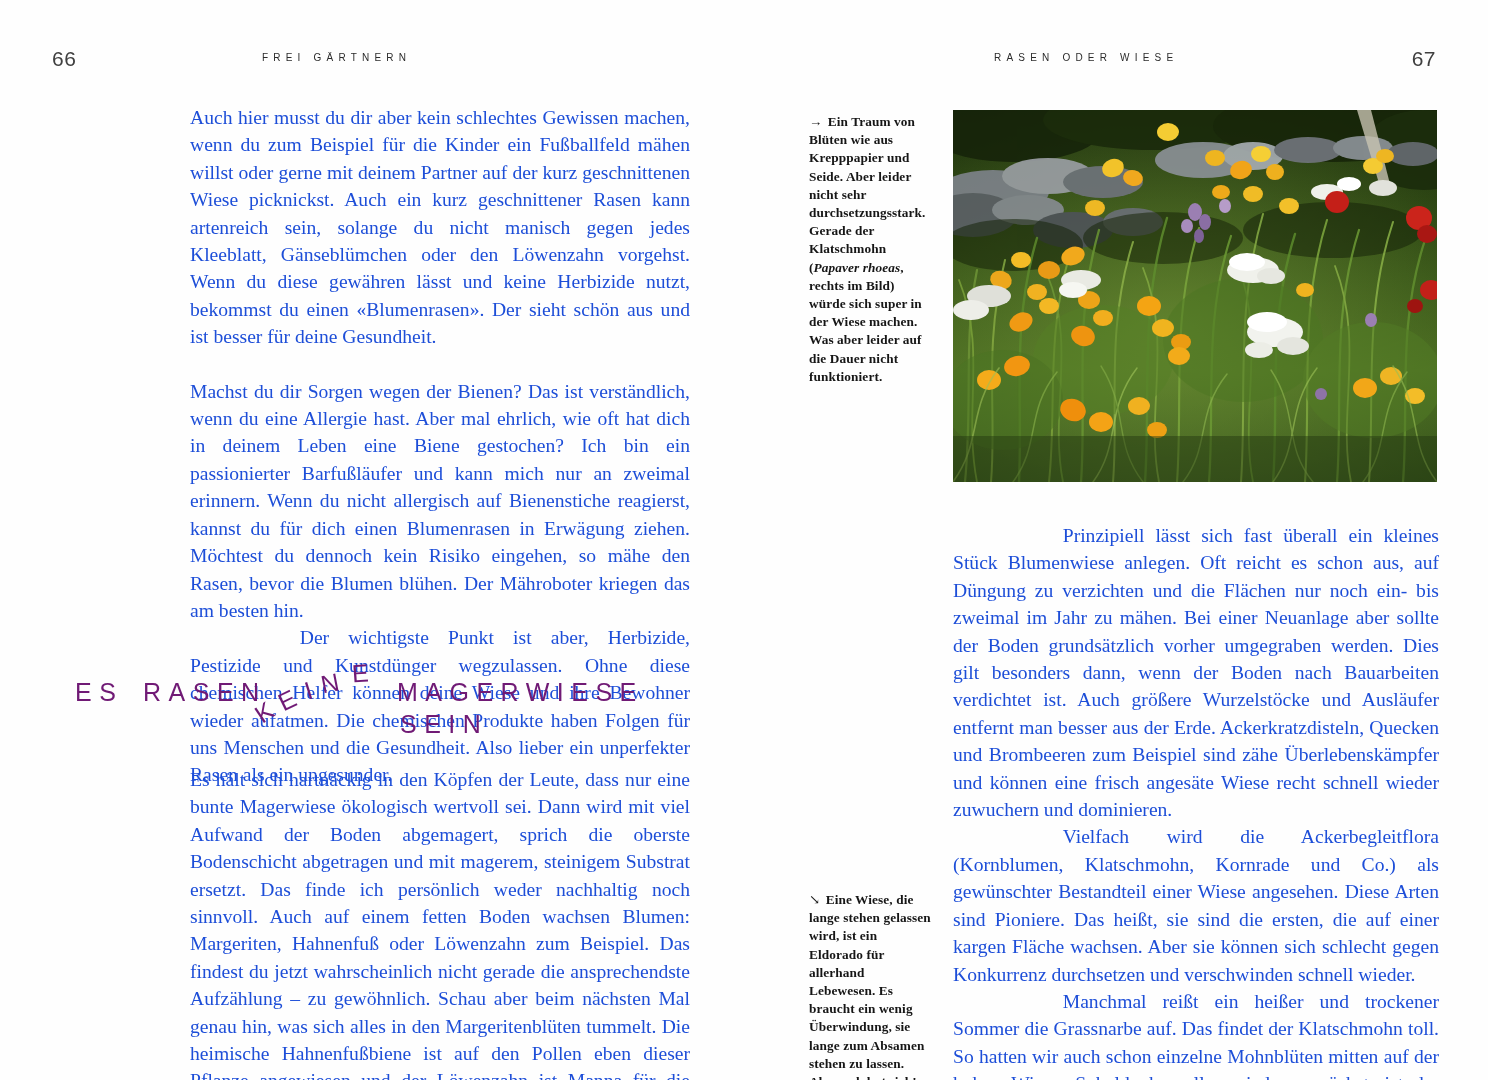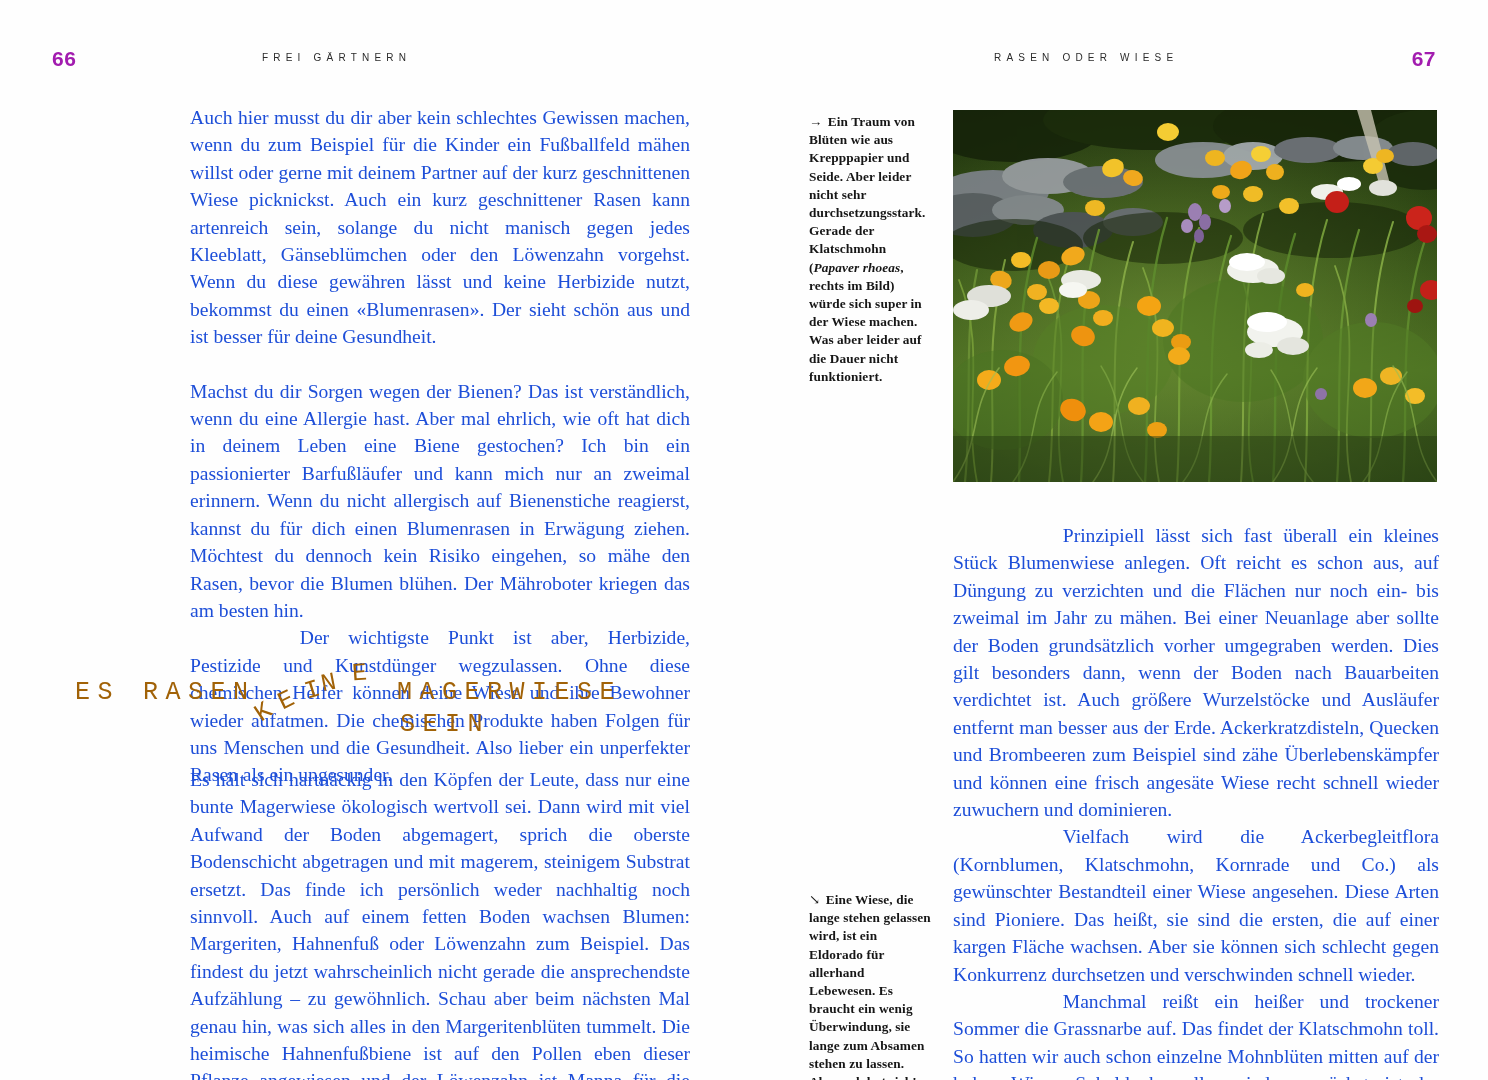--- a/index.html
+++ b/index.html
@@ -20,23 +20,22 @@
     position: absolute;
     inset: 0;
     background: #fefefe;
   }
 
   
   .folio {
     position: absolute;
     font-family: "Liberation Sans", sans-serif;
     font-size: 21px;
-    color: #a21caf;
+    color: #404040;
     letter-spacing: 0.5px;
-    font-weight: bold;
   }
   #folio-left  { left: 52px;  top: 47px; }
   #folio-right { right: 52px; top: 47px; text-align: left; }
 
   .runhead {
     position: absolute;
     font-family: "Liberation Sans", sans-serif;
     font-size: 10px;
     letter-spacing: 5.2px;
     color: #2b2b2b;
@@ -75,22 +74,22 @@
   .col p.indent { text-indent: 5.6em; }
   .col p.gap    { margin-top: 27px; }
 
   
   .heading {
     position: absolute;
     left: 60px;
     top: 648px;
     width: 640px;
     height: 90px;
-    font-family: Liberation Mono, monospace;
-    color: #a16207;
+    font-family: Liberation Sans, sans-serif;
+    color: #701a75;
   }
   .heading .line1 {
     position: absolute;
     left: 0;
     top: 0;
     width: 640px;
     height: 60px;
   }
   .heading .word {
     position: absolute;

